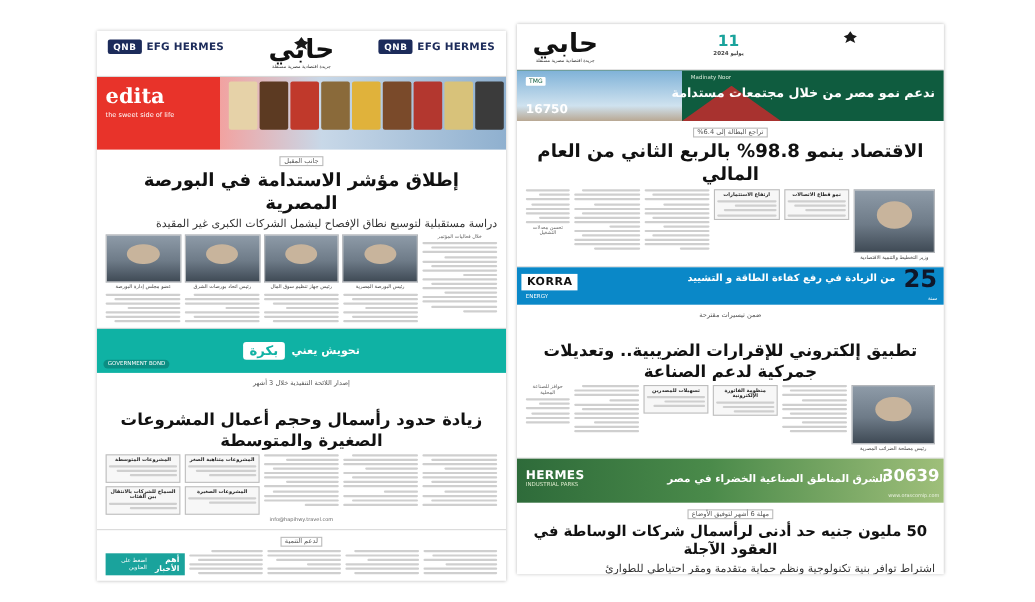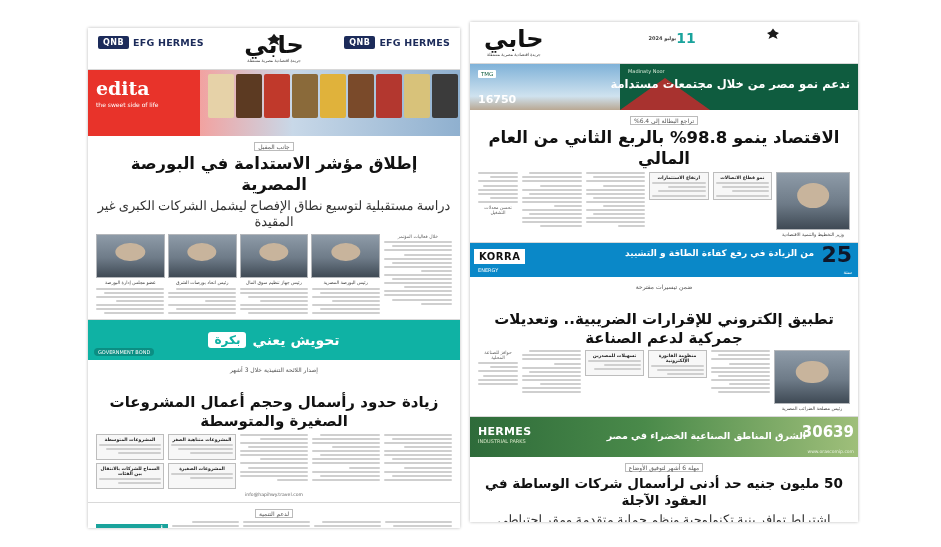--- a/index.html
+++ b/index.html
@@ -98,21 +98,21 @@
   .banner-green .g-badge {
     position: absolute; left: 8px; top: 6px;
     font-size: 5.5px; color: #0f5c3f; background: #fff;
     padding: 1px 3px; border-radius: 1px;
   }
 
   .banner-bokra {
     height: 40px; background: #0fb2a4; position: relative;
     display: flex; align-items: center; justify-content: center;
   }
-  .banner-bokra .b-txt { color: #fff; font-size: 14px; font-weight: bold; }
+  .banner-bokra .b-txt { color: #fff; font-size: 10px; font-weight: bold; }
   .banner-bokra .b-mark {
     background: #fff; color: #0fb2a4; font-size: 12px; font-weight: bold;
     padding: 1px 6px; border-radius: 3px; margin-right: 6px;
   }
   .banner-bokra .b-pill {
     position: absolute; left: 6px; bottom: 4px;
     background: #0b8e83; color: #fff; font-size: 5px; padding: 1px 4px; border-radius: 6px;
   }
 
   .banner-korra {
@@ -165,21 +165,21 @@
     display: inline-block; border: 1px solid #bbb; padding: 0 3px;
   }
   .headline {
     text-align: center; font-weight: bold; color: #111;
     line-height: 1.25; margin: 1px 0 3px;
   }
   .h-xl { font-size: 16.5px; }
   .h-lg { font-size: 15px; margin-top: 20px; }
   .h-md { font-size: 13.5px; }
   .subhead {
-    text-align: center; font-size: 13px; color: #333; margin-bottom: 4px; font-family: Liberation Serif, serif;
+    font-size: 10px; color: #333; margin-bottom: 4px;
   }
 
   .cols { display: flex; gap: 4px; direction: rtl; }
   .col { flex: 1; }
   .lines { display: flex; flex-direction: column; gap: 2.1px; }
   .ln { height: 2px; background: #cfcfcf; border-radius: 1px; }
   .ln.s { width: 70%; }
   .ln.m { width: 88%; }
   .ln.xs { width: 46%; }
 
@@ -503,21 +503,21 @@
         </div>
       </div>
 
     </div>
 
   </div>
 
   <div class="sheet right">
 
     <div class="masthead">
-      <div class="ad-slot l" style="flex-direction:row;align-items:center;gap:0;left:46%">
+      <div class="ad-slot l" style="flex-direction:column;align-items:center;gap:0;left:46%">
         <span style="font-size:14px;font-weight:bold;color:#1aa39c">11</span>
         <span style="font-size:5px;color:#444">يوليو 2024</span>
       </div>
       <div class="logo-wrap" style="margin-right:auto;margin-left:14px">
         <div class="logo-ar">حابي</div>
         <div class="logo-sub">جريدة اقتصادية مصرية مستقلة</div>
       </div>
       <div class="logo-bird" style="right:76px;top:4px;">
         <svg viewBox="0 0 24 24" width="18" height="20">
             <path d="M12 2l3 4 5 2-4 3 2 5-6-3-6 3 2-5-4-3 5-2z" fill="#1a1a1a"></path>

